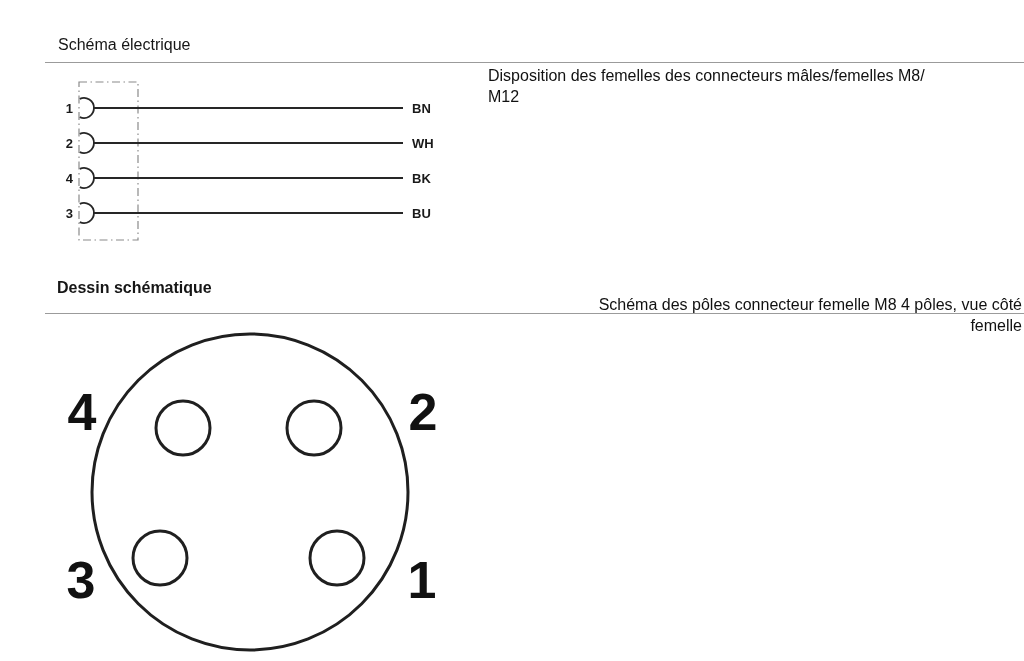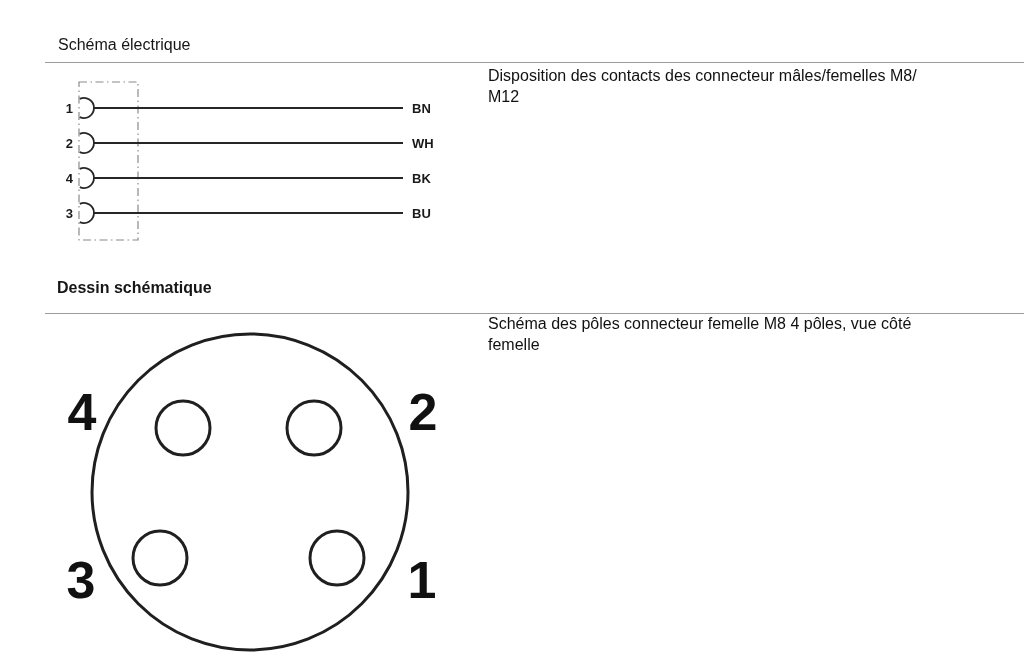--- a/index.html
+++ b/index.html
@@ -6,21 +6,21 @@
   .page{position:relative;width:1024px;height:661px;background:#ffffff;overflow:hidden;
         font-family:"Liberation Sans",sans-serif;color:#1a1a1a;}
   .sec-title{position:absolute;margin:0;font-size:16px;font-weight:400;line-height:20px;color:#161616;}
   .rule{position:absolute;left:45px;right:0;height:1px;background:#9b9b9b;}
   .desc{position:absolute;margin:0;font-size:16px;line-height:20.5px;color:#111;white-space:pre-line;}
   .pos-title1{left:58px;top:35px;}
   .pos-rule1{top:62px;}
   .pos-desc1{left:488px;top:66px;width:534px;}
   .pos-title2{left:57px;top:278px;font-weight:bold;}
   .pos-rule2{top:313px;}
-  .pos-desc2{left:488px;top:314px;width:534px;}
+  .pos-desc2{left:488px;top:295px;width:534px;text-align:right;}
   svg.diagram{position:absolute;display:block;}
   .svg1{left:45px;top:70px;}
   .svg2{left:45px;top:322px;}
   .wire{stroke:#262626;stroke-width:1.8;}
   .contact-arc{stroke:#262626;stroke-width:1.8;fill:none;}
   .dashbox{fill:none;stroke:#8a8a8a;stroke-width:1.2;stroke-dasharray:8 3.5 1.5 3.5;}
   .pin-num,.wire-label{font-family:"Liberation Sans",sans-serif;font-size:13px;font-weight:bold;fill:#1a1a1a;}
   .pin-num{text-anchor:end;}
   .outline,.pin-hole{fill:none;stroke:#1f1f1f;stroke-width:3;}
   .pole-num{font-family:"Liberation Sans",sans-serif;font-size:52px;font-weight:bold;fill:#111;text-anchor:middle;}
@@ -58,21 +58,21 @@
     </g>
 
     <g>
       <text class="pin-num" x="28" y="147.5">3</text>
       <path class="contact-arc" d="M 34.8 133.9 A 10 10 0 1 1 34.8 152.1"></path>
       <line class="wire" x1="49" y1="143" x2="358" y2="143"></line>
       <text class="wire-label" x="367" y="147.5">BU</text>
     </g>
   </svg>
 
-  <p class="desc pos-desc1">Disposition des contacts des connecteur mâles/femelles M8/
+  <p class="desc pos-desc1">Disposition des femelles des connecteurs mâles/femelles M8/
 M12</p>
 
   <h2 class="sec-title pos-title2">Dessin schématique</h2>
   <div class="rule pos-rule2"></div>
 
   <svg class="diagram svg2" width="420" height="339" viewBox="0 0 420 339">
     <circle class="outline" cx="205" cy="170" r="158"></circle>
 
     <circle class="pin-hole" cx="138" cy="106" r="27"></circle>
     <circle class="pin-hole" cx="269" cy="106" r="27"></circle>

